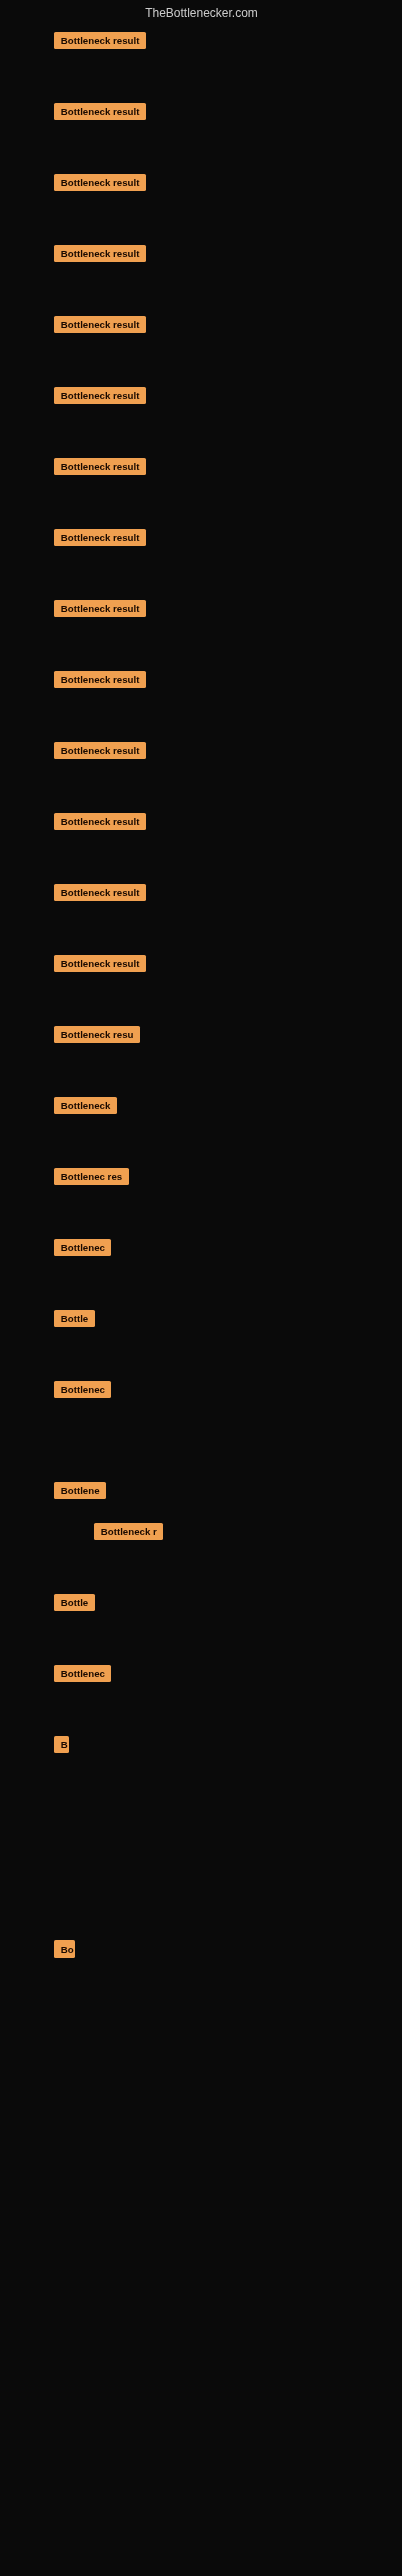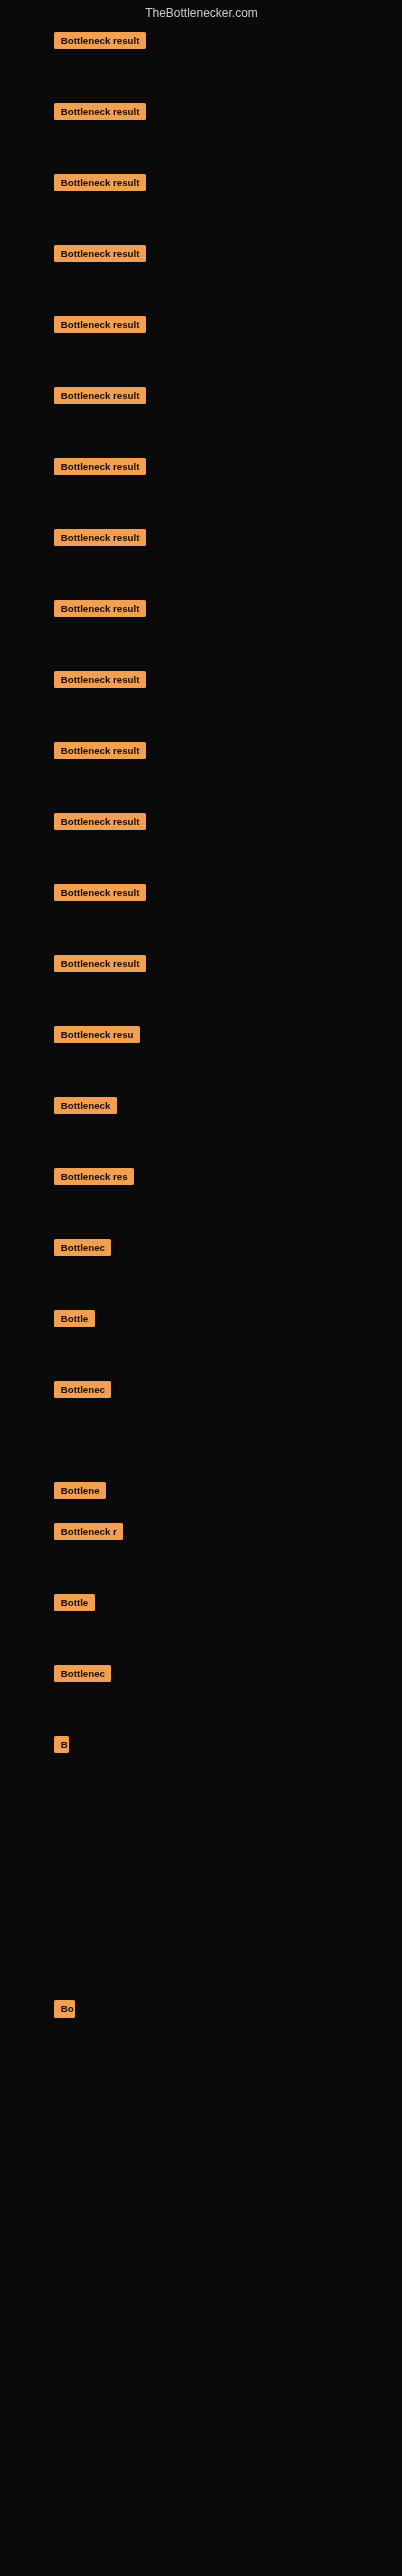--- a/index.html
+++ b/index.html
@@ -84,43 +84,43 @@
     <div style="position: relative; margin: 0px; padding: 8px 0px 0px 6.4px; height: 71px; display: flex; align-items: flex-start;">
       <span class="bottleneck-badge" style="max-width: 133px;">Bottleneck result</span>
     </div>
     <div style="position: relative; margin: 0px; padding: 8px 0px 0px 6.4px; height: 71px; display: flex; align-items: flex-start; text-align: right;">
       <span class="bottleneck-badge" style="max-width: 125px;">Bottleneck resu</span>
     </div>
     <div style="position: relative; margin: 0px; padding: 8px 0px 0px 6.4px; height: 71px; display: flex; align-items: flex-start;">
       <span class="bottleneck-badge" style="max-width: 81px;">Bottleneck</span>
     </div>
     <div style="position: relative; margin: 0px; padding: 8px 0px 0px 6.4px; height: 71px; display: flex; align-items: flex-start;">
-      <span class="bottleneck-badge" style="max-width: 105px;">Bottleneck res</span>
+      <span class="bottleneck-badge" style="max-width: 105px;">Bottlenec res</span>
     </div>
     <div style="position: relative; margin: 0px; padding: 8px 0px 0px 6.4px; height: 71px; display: flex; align-items: flex-start;">
       <span class="bottleneck-badge" style="max-width: 71px;">Bottlenec</span>
     </div>
     <div style="position: relative; margin: 0px; padding: 8px 0px 0px 6.4px; height: 71px; display: flex; align-items: flex-start;">
       <span class="bottleneck-badge" style="max-width: 52px;">Bottle</span>
     </div>
     <div style="position: relative; margin: 0px; padding: 8px 0px 0px 6.4px; height: 71px; display: flex; align-items: flex-start;">
       <span class="bottleneck-badge" style="max-width: 71px;">Bottlenec</span>
     </div>
     <div style="position: relative; margin: 0px; padding: 8px 0px 0px 6.4px; height: 71px; display: flex; align-items: flex-start;">
       <span class="bottleneck-badge" style="max-width: 61px; margin-top: 30px;">Bottlene</span>
     </div>
     <div style="position: relative; margin: 0px; padding: 8px 0px 0px 6.4px; height: 71px; display: flex; align-items: flex-start;">
-      <span class="bottleneck-badge" style="max-width: 87px;">Bottleneck r</span>
+      <span class="bottleneck-badge" style="max-width: 87px; margin-left: 40px;">Bottleneck r</span>
     </div>
     <div style="position: relative; margin: 0px; padding: 8px 0px 0px 6.4px; height: 71px; display: flex; align-items: flex-start;">
       <span class="bottleneck-badge" style="max-width: 52px;">Bottle</span>
     </div>
     <div style="position: relative; margin: 0px; padding: 8px 0px 0px 6.4px; height: 71px; display: flex; align-items: flex-start;">
       <span class="bottleneck-badge" style="max-width: 71px;">Bottlenec</span>
     </div>
     <div style="position: relative; margin: 0px; padding: 8px 0px 0px 6.4px; height: 145px; display: flex; align-items: flex-start;">
       <span class="bottleneck-badge" style="max-width: 14.5px;">B</span>
     </div>
-    <div style="position: relative; margin: 0px; padding: 8px 0px 0px 6.4px; height: 145px; display: flex; align-items: flex-end;">
+    <div style="position: relative; margin: 0px; padding: 8px 0px 0px 6.4px; height: 145px; display: flex; align-items: center;">
       <span class="bottleneck-badge" style="max-width: 21px;">Bo</span>
     </div>
   </div>
 
 
 </body></html>

